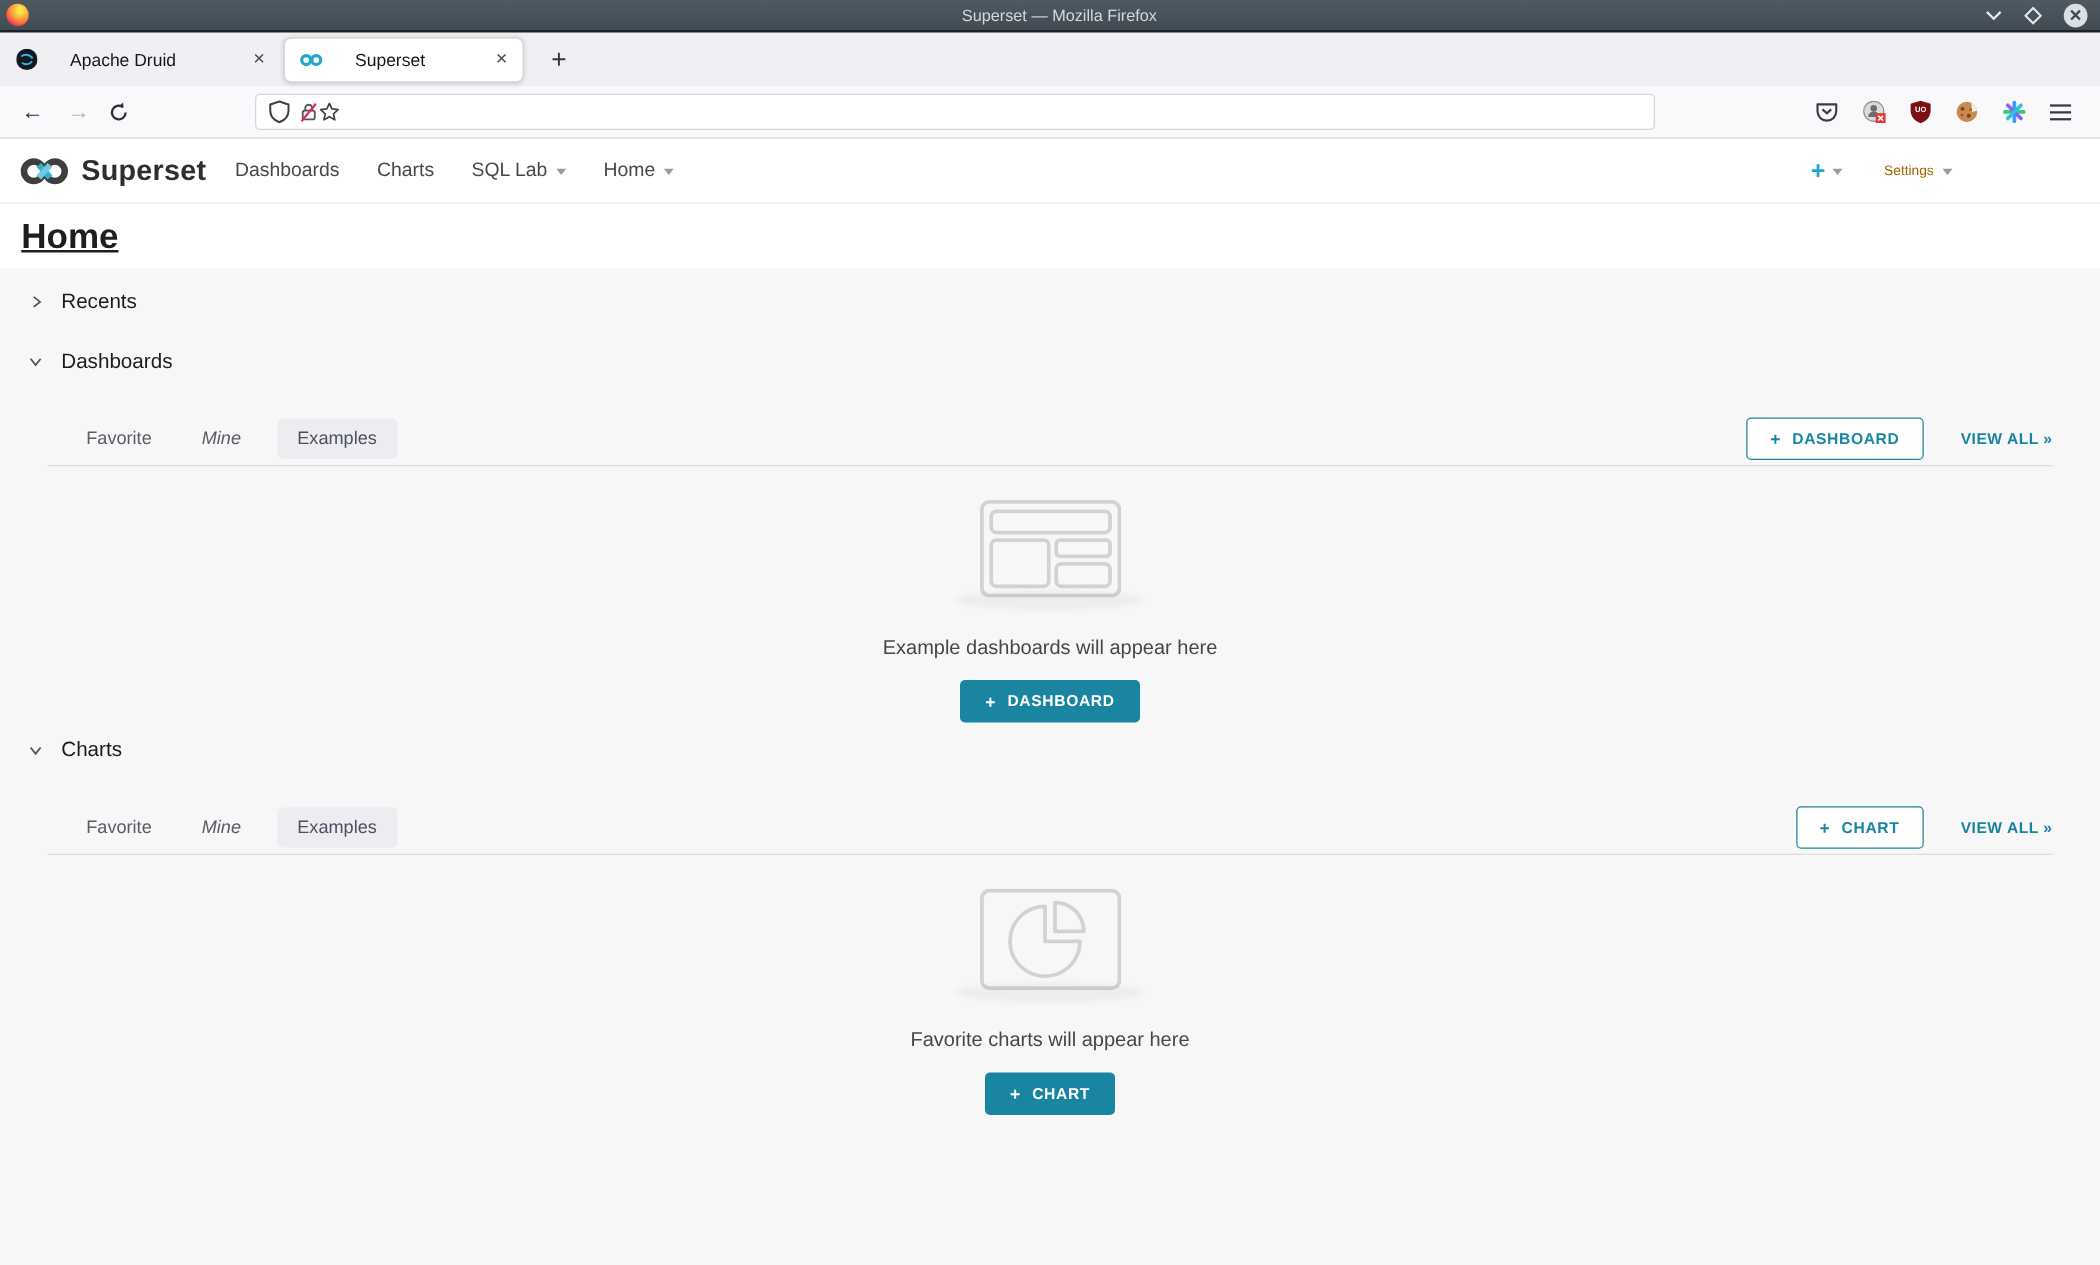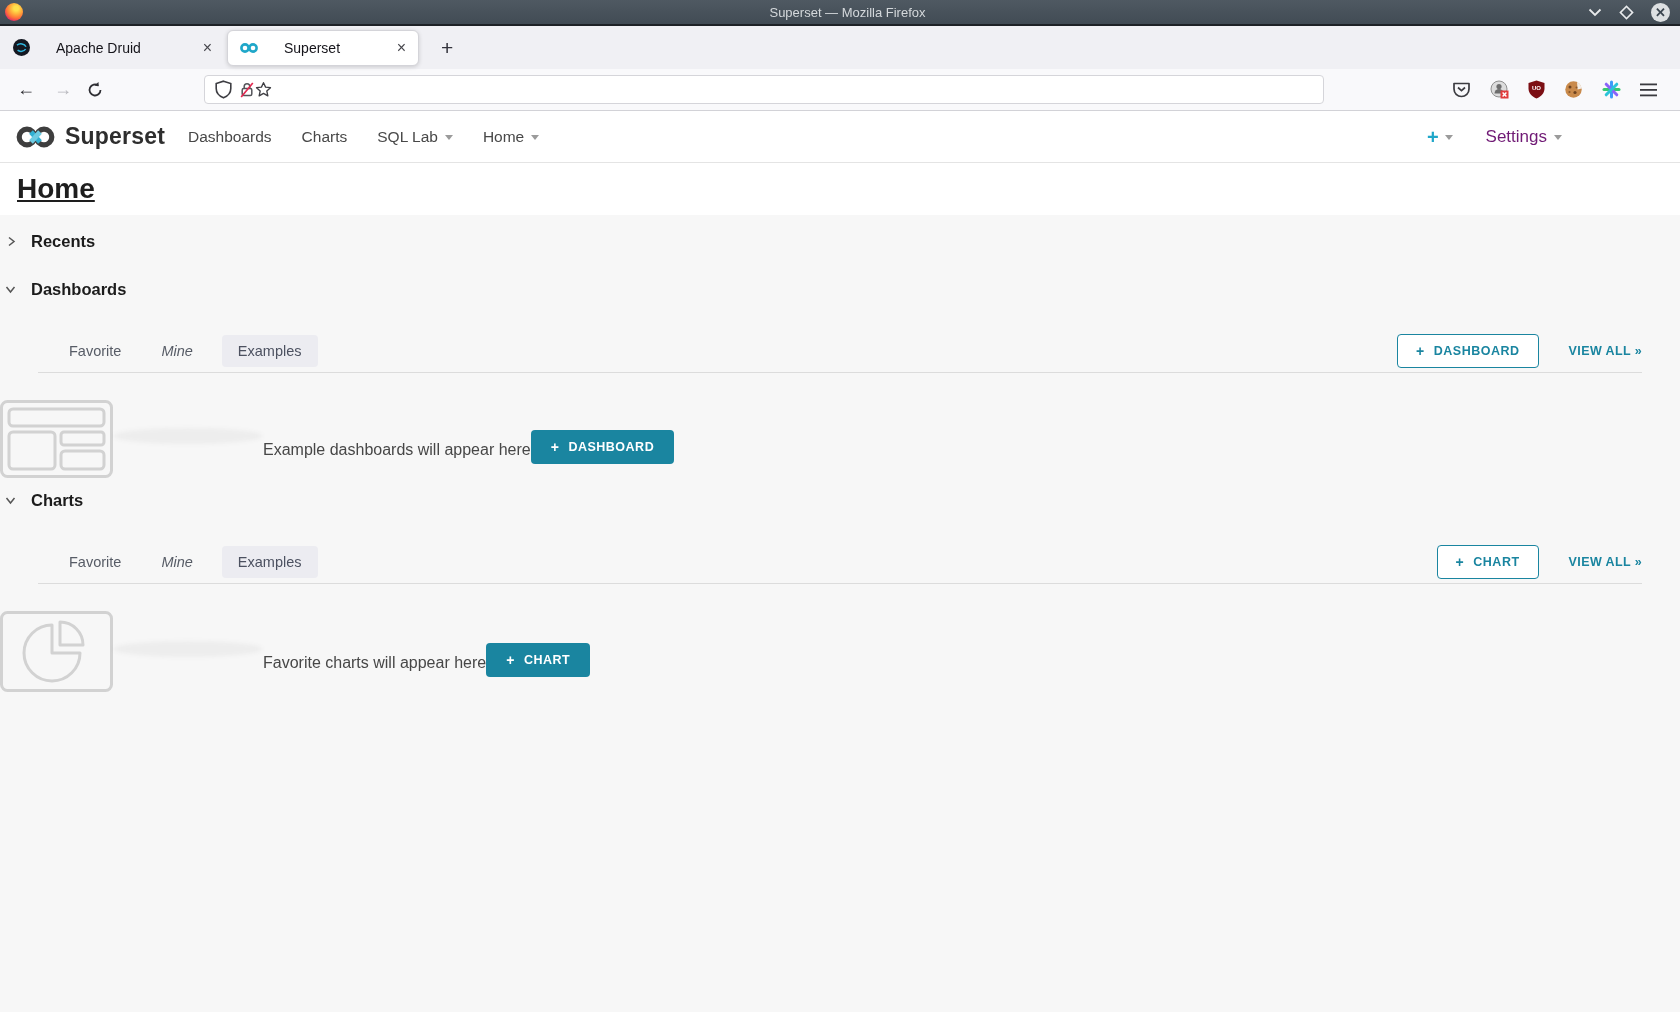--- a/index.html
+++ b/index.html
@@ -40,44 +40,44 @@
   
   .app-nav { height:52px; background:#ffffff; border-bottom:1px solid #e4e4e4; display:flex; align-items:center; padding-left:16px; }
   .brand { display:flex; align-items:center; gap:9px; }
   .brand-name { font-size:23px; font-weight:bold; color:#2e2e2e; letter-spacing:.2px; }
   .nav-menu { display:flex; margin-left:8px; align-items:center; }
   .nav-item { padding:0 15px; font-size:15.5px; color:#484848; display:flex; align-items:center; gap:7px; }
   .caret { width:0; height:0; border-left:4.5px solid transparent; border-right:4.5px solid transparent;
            border-top:5px solid #9b9b9b; margin-top:2px; }
   .nav-right { margin-left:auto; display:flex; align-items:center; gap:33px; padding-right:118px; }
   .plus-link { color:#20a7c9; font-size:20px; font-weight:bold; display:flex; align-items:center; gap:6px; line-height:1; }
-  .settings-link { font-size:17px; color:#701a75; display:flex; align-items:center; gap:7px; }
+  .settings-link { font-size:11px; color:#a16207; display:flex; align-items:center; gap:7px; }
 
   .home-band { height:52px; background:#ffffff; display:flex; align-items:center; padding-left:17px; }
   .home-title { font-size:28px; font-weight:bold; color:#1e1e1e;text-decoration:underline; }
 
   .content { background:#f7f7f7; height:795px; padding-top:13px; }
-  .section-header { display:flex; align-items:center; padding-left:4px; height:26px;font-weight:bold; }
+  .section-header { display:flex; align-items:center; padding-left:22px; height:26px; }
   .section-header .chev { display:flex; width:13px; justify-content:center; }
   .section-title { font-size:16.5px; color:#1c1c1c; margin-left:14px; }
   .mt22 { margin-top:22px; } .mt9 { margin-top:9px; }
 
   .panel-row { margin:27px 38px 0 38px; height:44px; display:flex; align-items:center; border-bottom:1px solid #dcdcdc; }
   .tabs-group { display:flex; align-items:center; margin-left:31px; }
   .tab-item { font-size:14.5px; color:#575c66; margin-right:40px; }
   .tab-item.mine { margin-right:29px;font-style:italic; }
   .tab-item.pill { background:#ececf1; border-radius:4px; padding:8px 16px; color:#4c5160; margin-right:0; }
   .panel-actions { margin-left:auto; display:flex; align-items:center; gap:30px; }
   .btn-outline { background:#ffffff; border:1px solid #1a85a0; border-radius:4px; color:#1a85a0;
                  font-family:inherit; font-size:12.5px; font-weight:bold; letter-spacing:.5px;
                  padding:9px 18px; display:flex; align-items:center; gap:9px; }
   .btn-plus { font-size:14px; font-weight:bold; line-height:1; }
   .view-all { color:#1a85a0; font-size:12.5px; font-weight:bold; letter-spacing:.4px; }
 
-  .empty-state { margin-top:27px; display:flex; flex-direction:row; align-items:center; }
+  .empty-state { margin-top:27px; display:flex; flex-direction:column; align-items:center; }
   .empty-shadow { width:150px; height:16px; border-radius:50%; background:rgba(60,60,60,.05);
                   filter:blur(2px); margin-top:-6px; }
   .empty-text { font-size:16px; color:#474747; margin-top:22px; }
   .btn-filled { background:#1a85a0; border:none; border-radius:4px; color:#ffffff; font-family:inherit;
                 font-size:12.5px; font-weight:bold; letter-spacing:.5px; padding:10px 20px;
                 display:flex; align-items:center; gap:9px; margin-top:16px; }
 </style>
 </head>
 <body>
 

